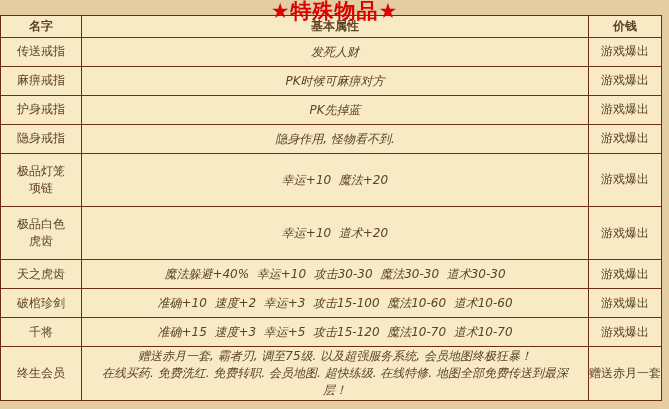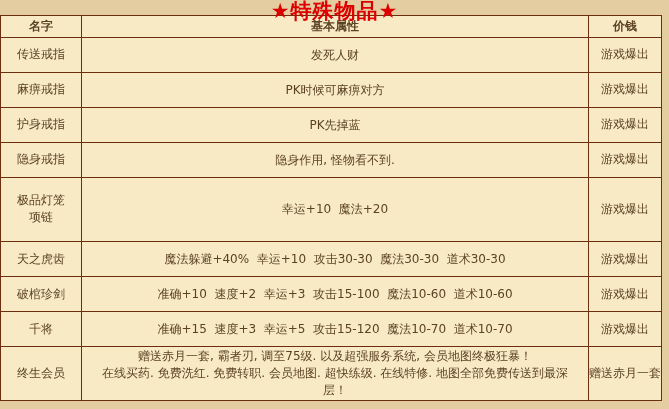--- a/index.html
+++ b/index.html
@@ -36,21 +36,21 @@
     color: var(--text-color);
     font-size: 12px;
     text-align: center;
     vertical-align: middle;
     padding: 1px 12px;
     overflow: hidden;
   }
   th { font-weight: bold; height: 22px; }
   col.c-name  { width: 81px; }
   col.c-price { width: 73px; }
-  td.attrs { white-space: pre-wrap; line-height: 16px; }
+  td.attrs { white-space: pre-wrap; line-height: 16px; font-style: italic; }
   td.price { white-space: nowrap; padding: 1px 0; margin-top: 44px; }
   tr.tall { height: 42px; }
   tr.tall td.attrs { line-height: 17px; }
 </style>
 </head>
 <body>
 
 <div class="page">
   <div class="title">★特殊物品★</div>
 
@@ -87,20 +87,25 @@
           <td>隐身戒指</td>
           <td class="attrs">隐身作用, 怪物看不到.</td>
           <td class="price">游戏爆出</td>
         </tr>
         <tr>
           <td>极品灯笼项链</td>
           <td class="attrs">幸运+10  魔法+20</td>
           <td class="price">游戏爆出</td>
         </tr>
         <tr>
+          <td>极品白色虎齿</td>
+          <td class="attrs">幸运+10  道术+20</td>
+          <td class="price">游戏爆出</td>
+        </tr>
+        <tr>
           <td>天之虎齿</td>
           <td class="attrs">魔法躲避+40%  幸运+10  攻击30-30  魔法30-30  道术30-30</td>
           <td class="price">游戏爆出</td>
         </tr>
         <tr>
           <td>破棺珍剑</td>
           <td class="attrs">准确+10  速度+2  幸运+3  攻击15-100  魔法10-60  道术10-60</td>
           <td class="price">游戏爆出</td>
         </tr>
         <tr>

